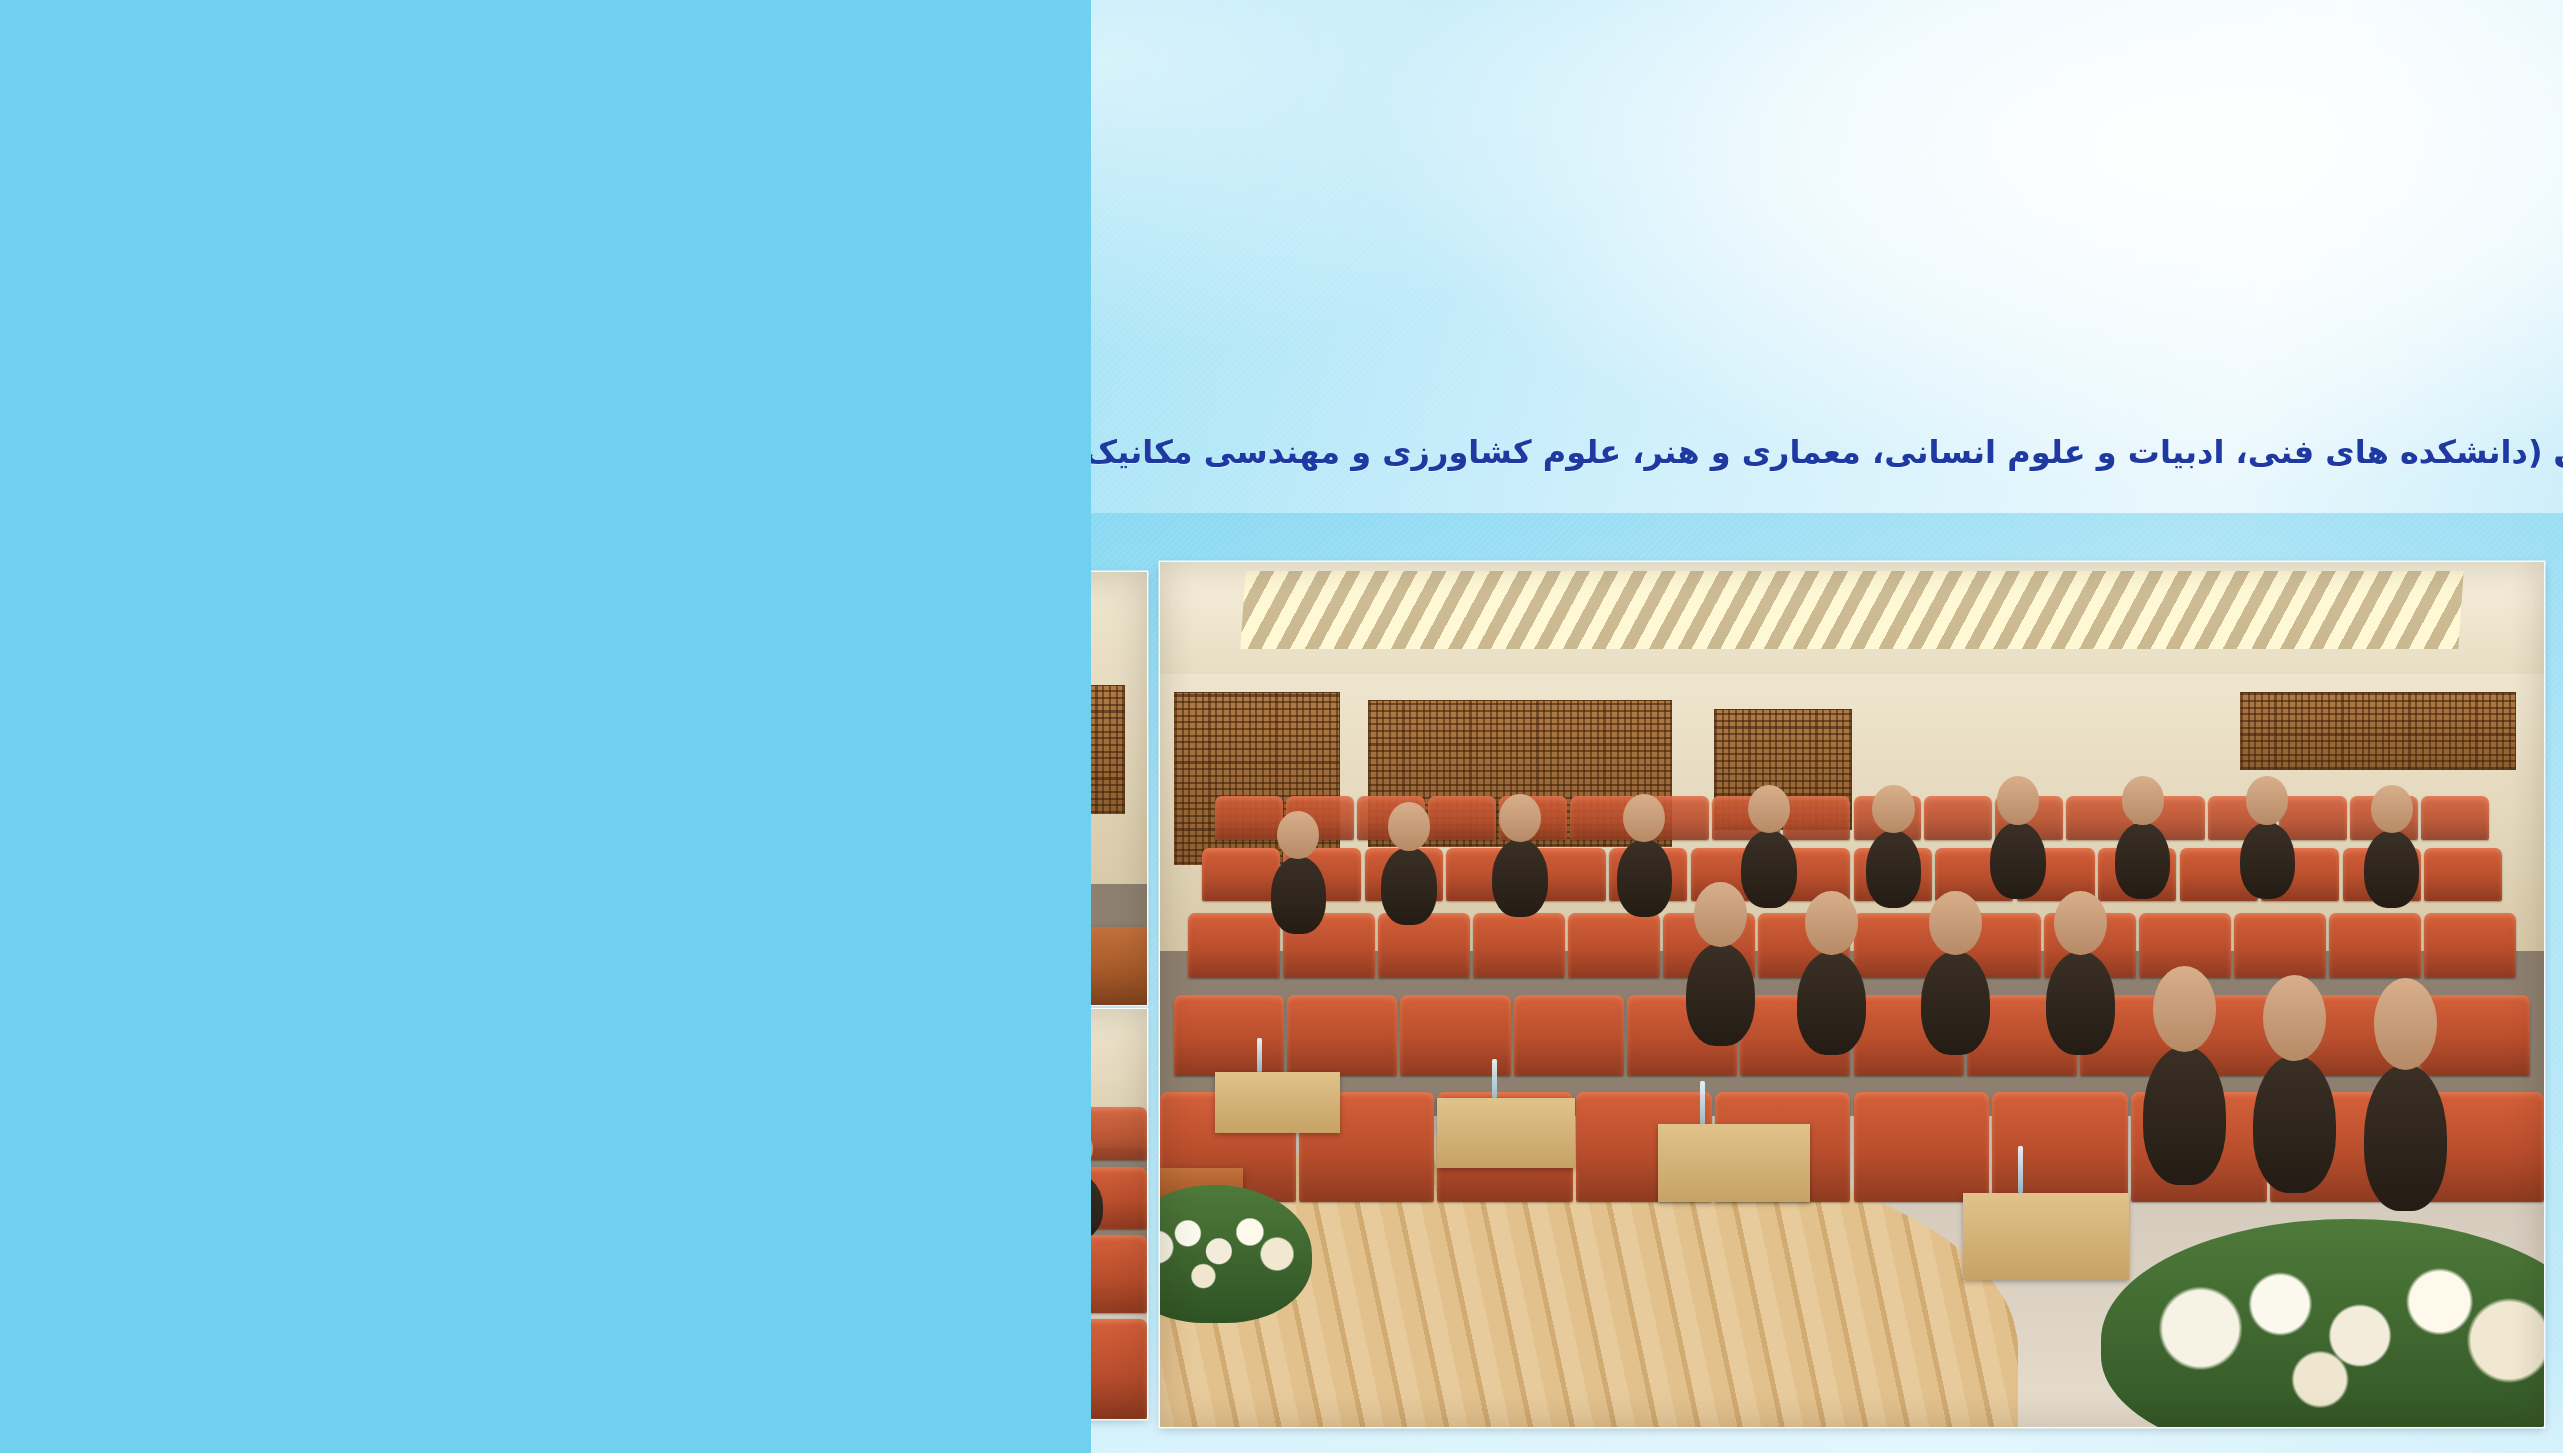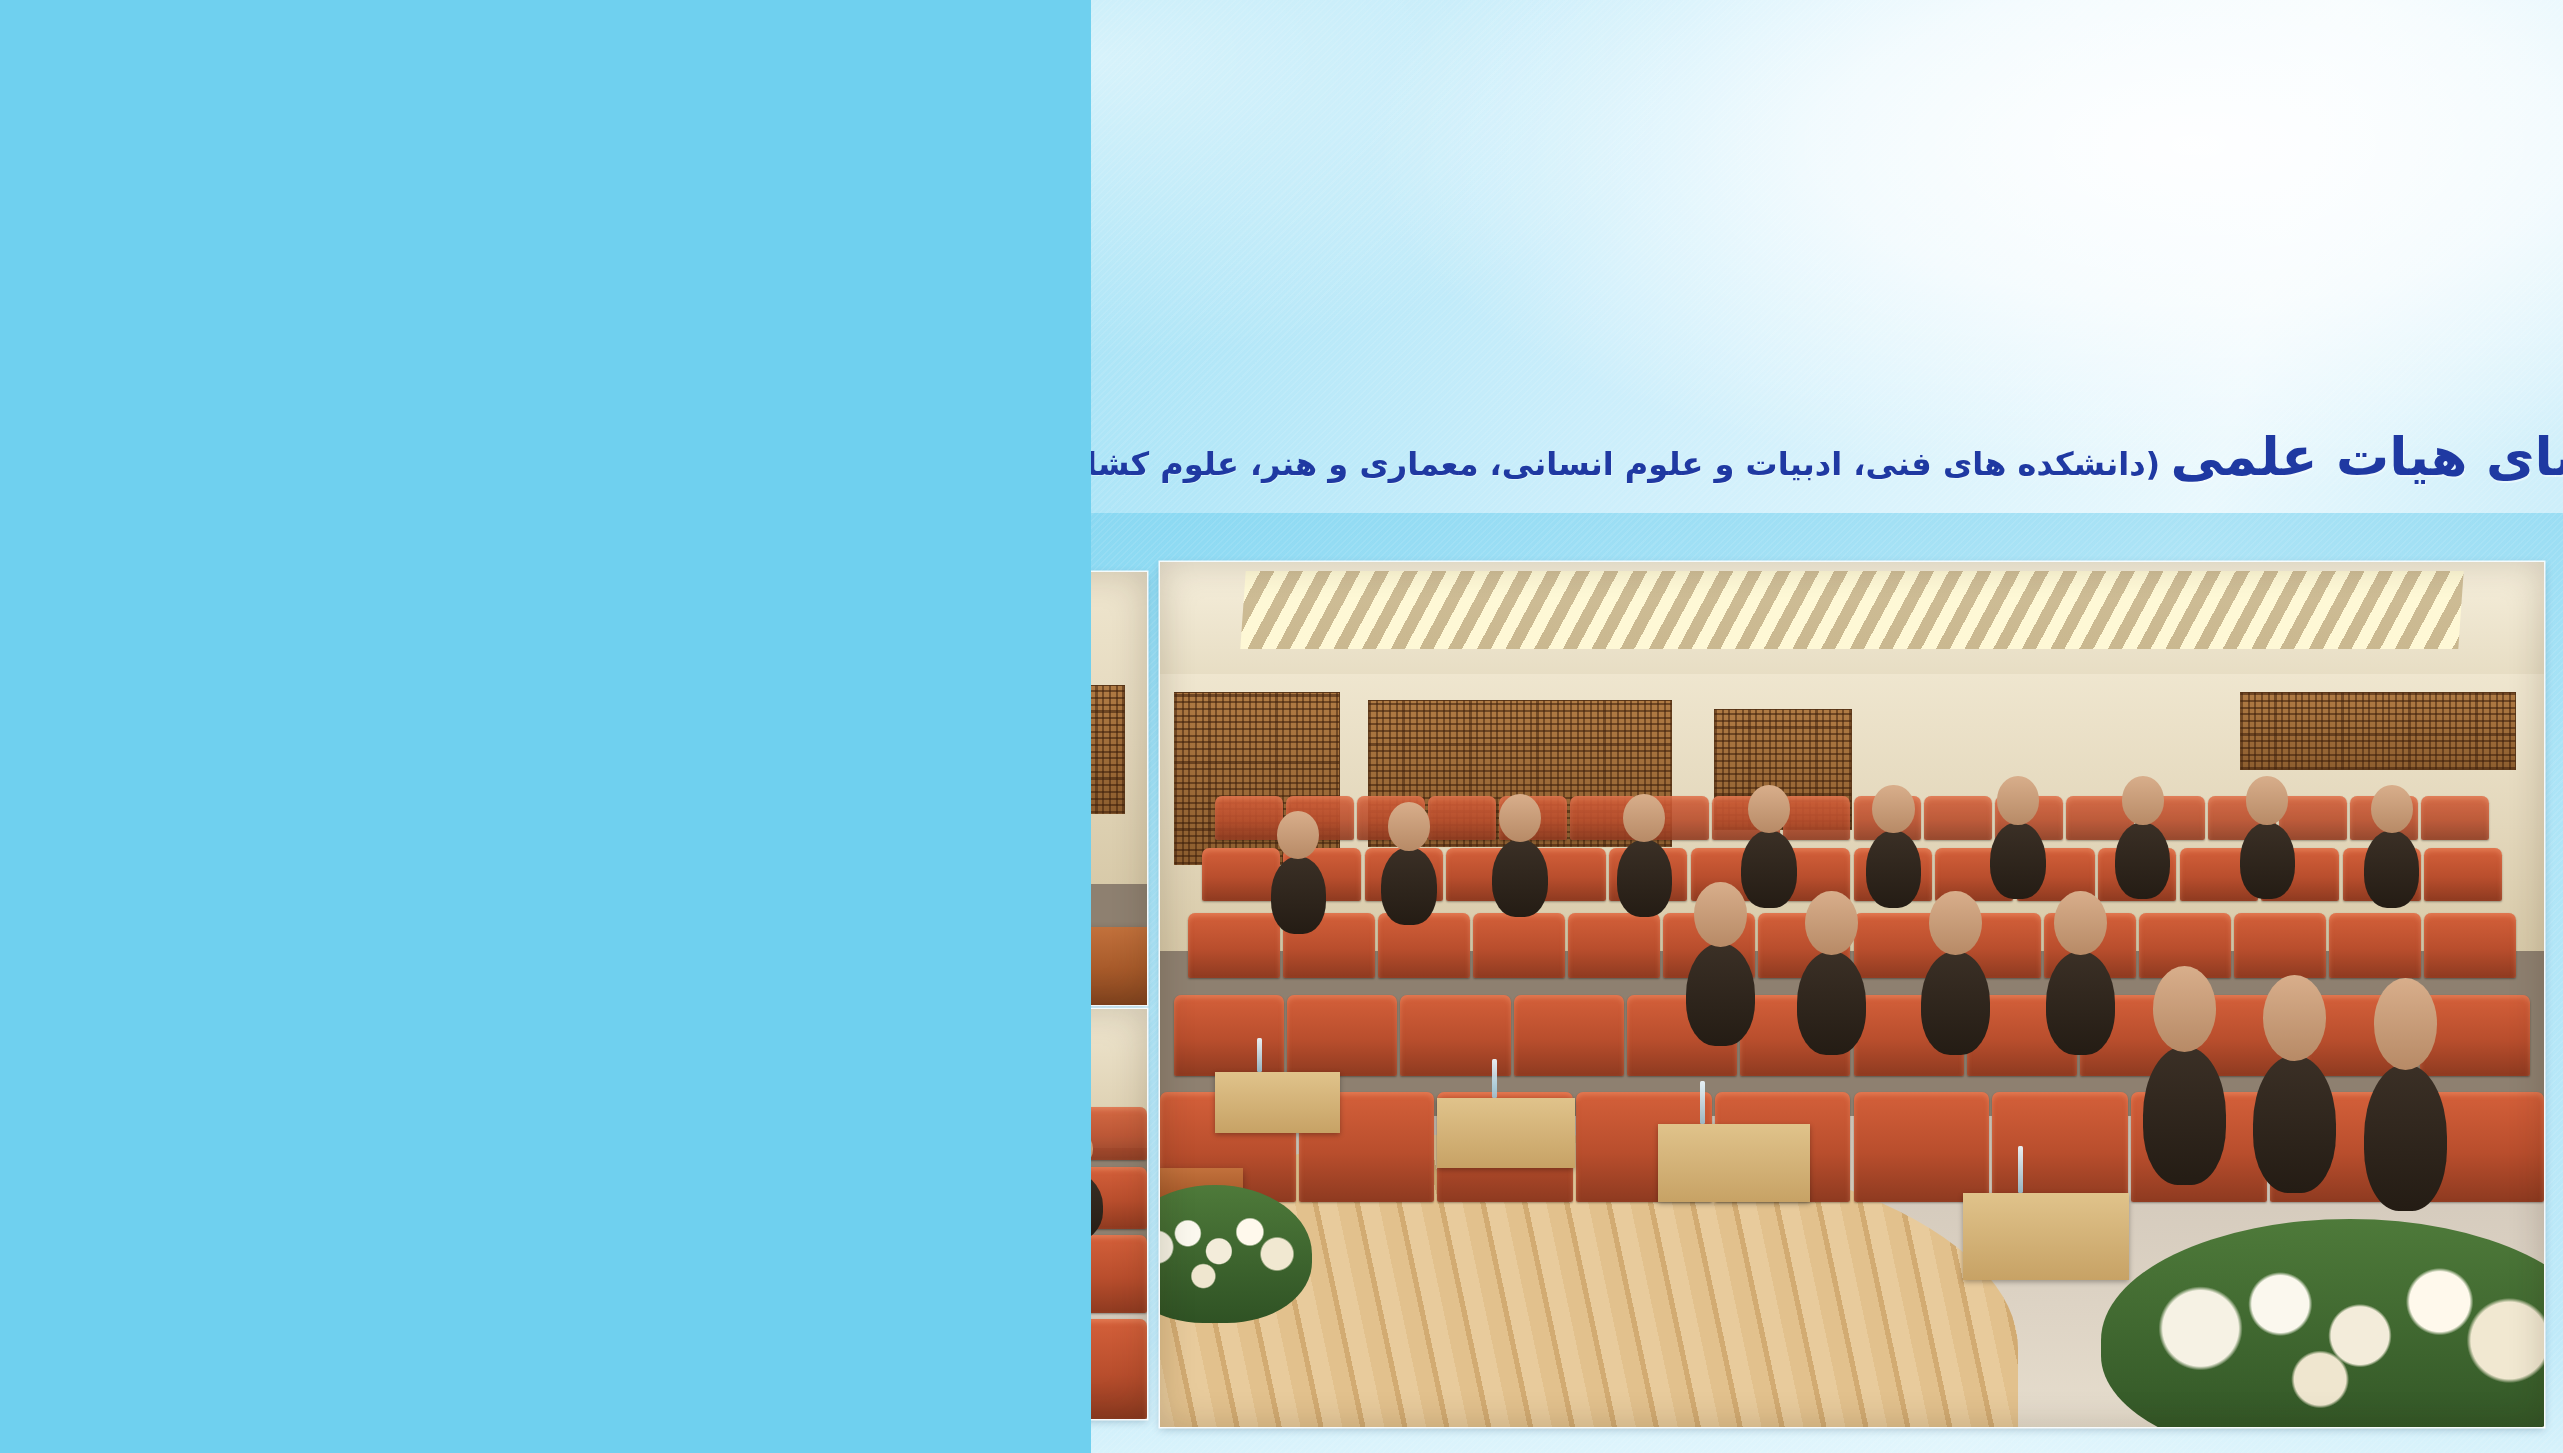--- a/index.html
+++ b/index.html
@@ -55,21 +55,21 @@
     display:flex;
     align-items:baseline;
     justify-content:flex-start;
     direction:rtl;
     z-index:6;
     white-space:nowrap;
   }
   #headline-main {
     font-family:"DejaVu Sans", sans-serif;
     font-weight:bold;
-    font-size:53px;
+    font-size:39px;
     line-height:1;
     color:#1f39a2;
     letter-spacing:-0.5px;
     text-shadow:1px 1.5px 0 rgba(255,255,255,.45);
   }
   #headline-sub {
     font-family:"DejaVu Sans", sans-serif;
     font-weight:bold;
     font-size:32px;
     line-height:1;

